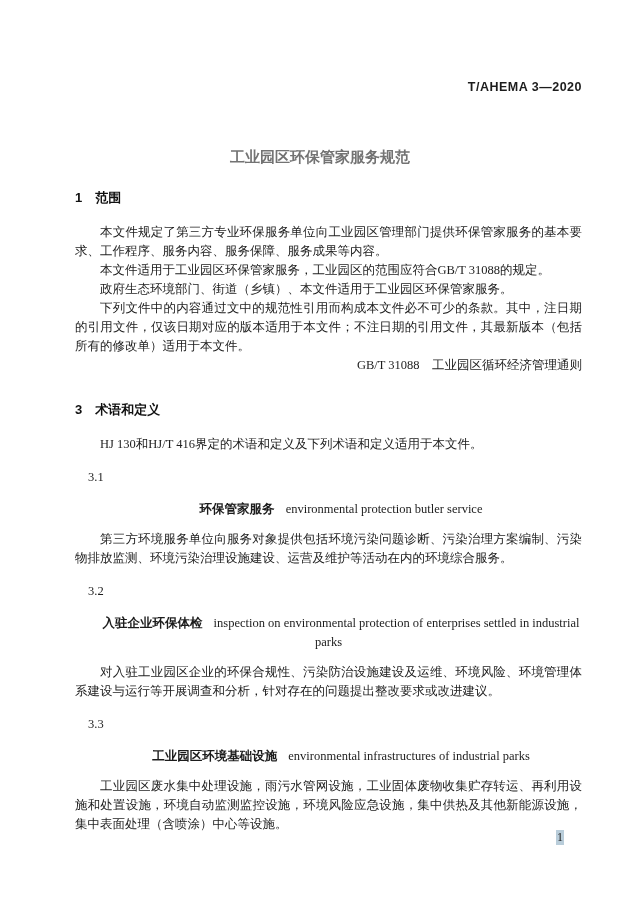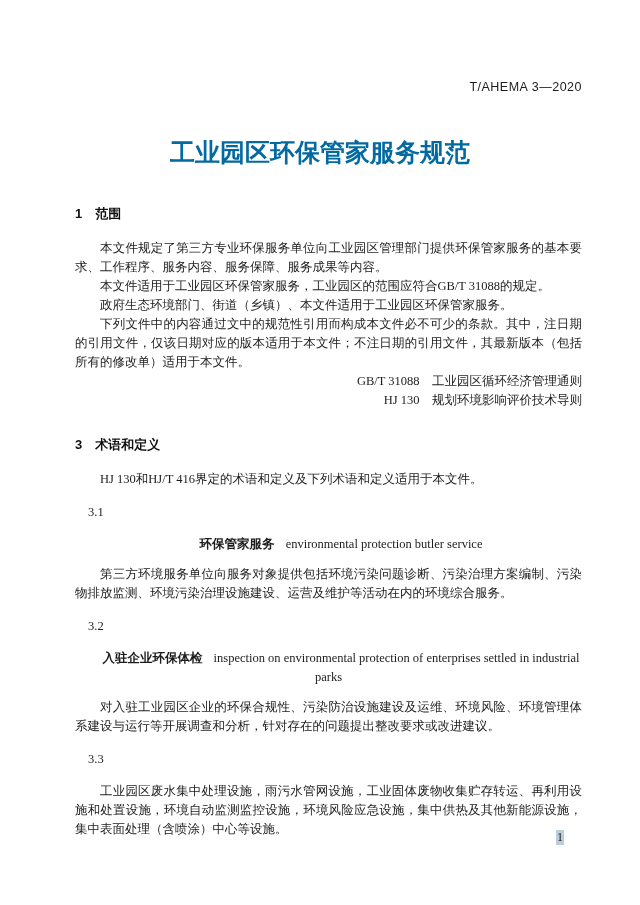--- a/index.html
+++ b/index.html
@@ -10,35 +10,35 @@
     height: 905px;
     background: #ffffff;
     overflow: hidden;
     color: #1c1c1c;
   }
   .doc-header {
     position: absolute;
     top: 80px;
     right: 58px;
     font-family: "Liberation Sans", "DejaVu Sans", sans-serif;
-    font-weight: normal;
+    font-weight: bold;
     font-size: 12.5px;
     letter-spacing: 0.5px;
     color: #1c1c1c;
   }
   .doc-title {
     position: absolute;
-    top: 136px;
+    top: 148px;
     left: 0;
     right: 0;
     text-align: center;
     font-family: "Liberation Sans", "DejaVu Sans", sans-serif;
     font-weight: bold;
-    font-size: 25px;
-    color: #0369a1;
+    font-size: 15px;
+    color: #737373;
   }
   .content {
     position: absolute;
     top: 190px;
     left: 75px;
     width: 507px;
     font-family: "Liberation Serif", "DejaVu Serif", serif;
     font-size: 12.5px;
     line-height: 19px;
     text-align: justify;
@@ -46,21 +46,21 @@
   }
   .section-heading {
     font-family: "Liberation Sans", "DejaVu Sans", sans-serif;
     font-weight: bold;
     font-size: 13px;
     line-height: 16px;
     text-align: left;
     margin: 27px 0 17px 0;
     color: #111;
   }
-  .section:first-child .section-heading { margin-top: 16px; }
+  .section:first-child .section-heading { margin-top: 0; }
   .para { text-indent: 2em; margin: 0; }
   .ref-line { text-indent: 2em; margin: 0; text-align: right; }
   .term-block { margin: 0; }
   .term-number {
     font-family: "Liberation Serif", "DejaVu Serif", serif;
     font-weight: normal;
     font-size: 12.5px;
     margin: 14px 0 13px 13px;
     text-align: left;
   }
@@ -99,21 +99,20 @@
     <div class="section">
       <h2 class="section-heading">1　范围</h2>
       <p class="para">本文件规定了第三方专业环保服务单位向工业园区管理部门提供环保管家服务的基本要求、工作程序、服务内容、服务保障、服务成果等内容。</p>
       <p class="para">本文件适用于工业园区环保管家服务，工业园区的范围应符合GB/T 31088的规定。</p>
       <p class="para">政府生态环境部门、街道（乡镇）、本文件适用于工业园区环保管家服务。</p>
     </div>
 
     <div class="section">
       <p class="para">下列文件中的内容通过文中的规范性引用而构成本文件必不可少的条款。其中，注日期的引用文件，仅该日期对应的版本适用于本文件；不注日期的引用文件，其最新版本（包括所有的修改单）适用于本文件。</p>
       <p class="ref-line">GB/T 31088　工业园区循环经济管理通则</p>
-      <p class="ref-line">HJ 130　规划环境影响评价技术导则</p>
     </div>
 
     <div class="section">
       <h2 class="section-heading">3　术语和定义</h2>
       <p class="para">HJ 130和HJ/T 416界定的术语和定义及下列术语和定义适用于本文件。</p>
 
       <div class="term-block">
         <p class="term-number">3.1</p>
         <p class="term-line">
           <span class="term-zh">环保管家服务</span>
@@ -126,20 +125,24 @@
         <p class="term-number">3.2</p>
         <p class="term-line">
           <span class="term-zh">入驻企业环保体检</span>
           <span class="term-en">inspection on environmental protection of enterprises settled in industrial parks</span>
         </p>
         <p class="definition">对入驻工业园区企业的环保合规性、污染防治设施建设及运维、环境风险、环境管理体系建设与运行等开展调查和分析，针对存在的问题提出整改要求或改进建议。</p>
       </div>
 
       <div class="term-block">
         <p class="term-number">3.3</p>
+        <p class="term-line">
+          <span class="term-zh">工业园区环境基础设施</span>
+          <span class="term-en">environmental infrastructures of industrial parks</span>
+        </p>
         <p class="definition">工业园区废水集中处理设施，雨污水管网设施，工业固体废物收集贮存转运、再利用设施和处置设施，环境自动监测监控设施，环境风险应急设施，集中供热及其他新能源设施，集中表面处理（含喷涂）中心等设施。</p>
       </div>
     </div>
 
   </div>
 
   <div class="page-number">1</div>
 
 </div>
 

